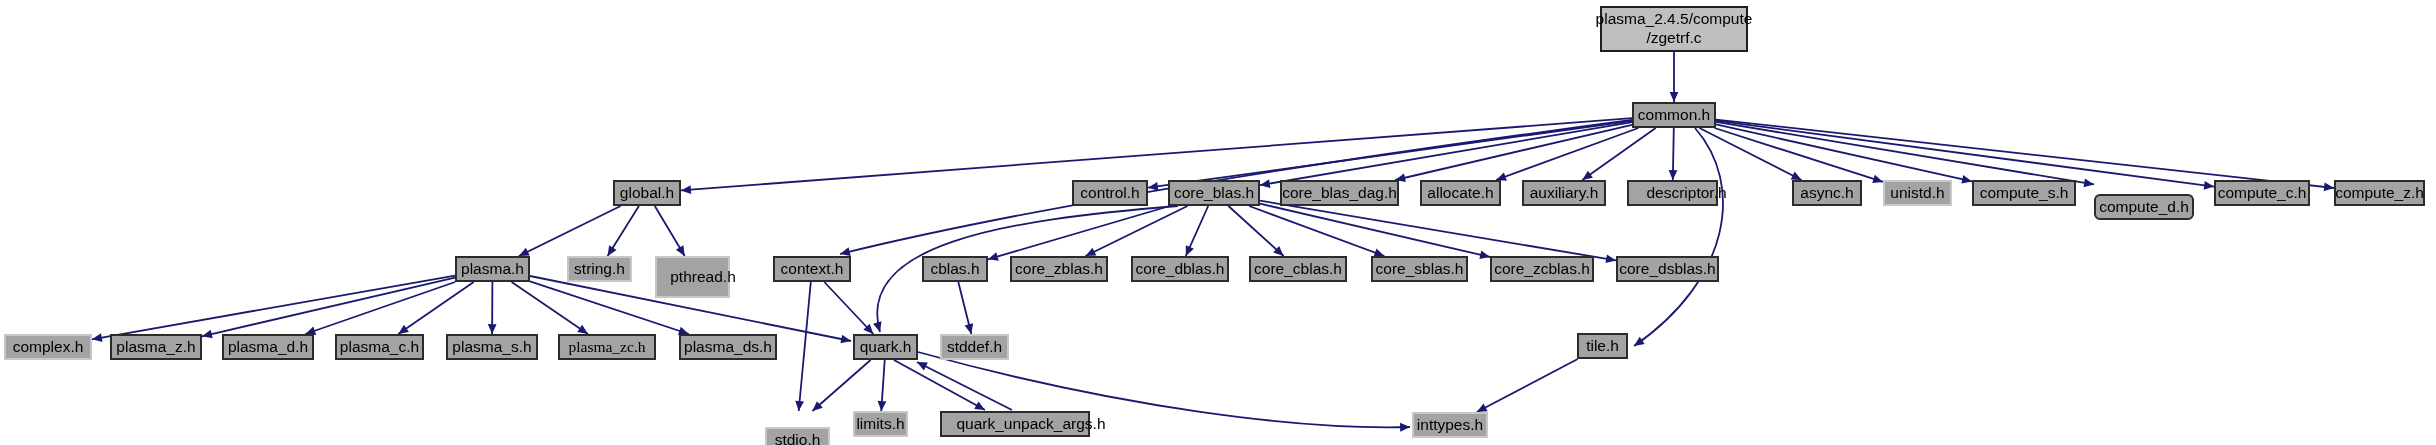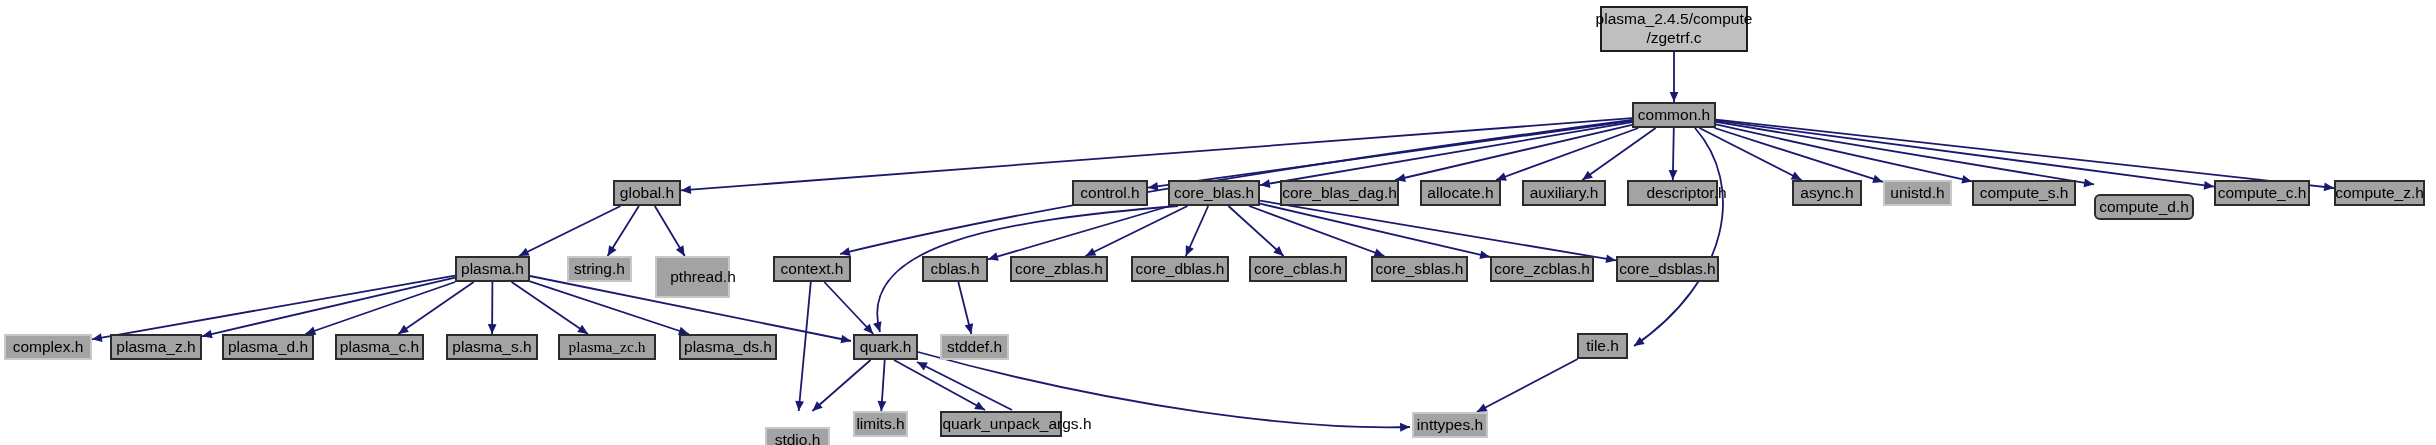--- a/index.html
+++ b/index.html
@@ -115,15 +115,15 @@
     <div class="node internal" style="left: 110px; top: 334px; width: 92px; height: 26px;">plasma_z.h</div>
     <div class="node internal" style="left: 222px; top: 334px; width: 92px; height: 26px;">plasma_d.h</div>
     <div class="node internal" style="left: 335px; top: 334px; width: 89px; height: 26px;">plasma_c.h</div>
     <div class="node internal" style="left: 446px; top: 334px; width: 92px; height: 26px; text-align: center;">plasma_s.h</div>
     <div class="node internal" style="left: 558px; top: 334px; width: 98px; height: 26px; font-family: Liberation Serif, serif;">plasma_zc.h</div>
     <div class="node internal" style="left: 679px; top: 334px; width: 98px; height: 26px;">plasma_ds.h</div>
     <div class="node internal" style="left: 853px; top: 334px; width: 65px; height: 26px;">quark.h</div>
     <div class="node external" style="left: 940px; top: 334px; width: 69px; height: 26px;">stddef.h</div>
     <div class="node external" style="left: 765px; top: 411px; width: 65px; height: 26px; margin-top: 16px;">stdio.h</div>
     <div class="node external" style="left: 853px; top: 411px; width: 55px; height: 26px;">limits.h</div>
-    <div class="node internal" style="left: 940px; top: 411px; width: 122px; height: 26px; padding-left: 32px;">quark_unpack_args.h</div>
+    <div class="node internal" style="left: 940px; top: 411px; width: 150px; height: 26px; padding-left: 32px;">quark_unpack_args.h</div>
     <div class="node external" style="left: 1412px; top: 412px; width: 76px; height: 26px;">inttypes.h</div>
   </div>
 
 </body></html>

